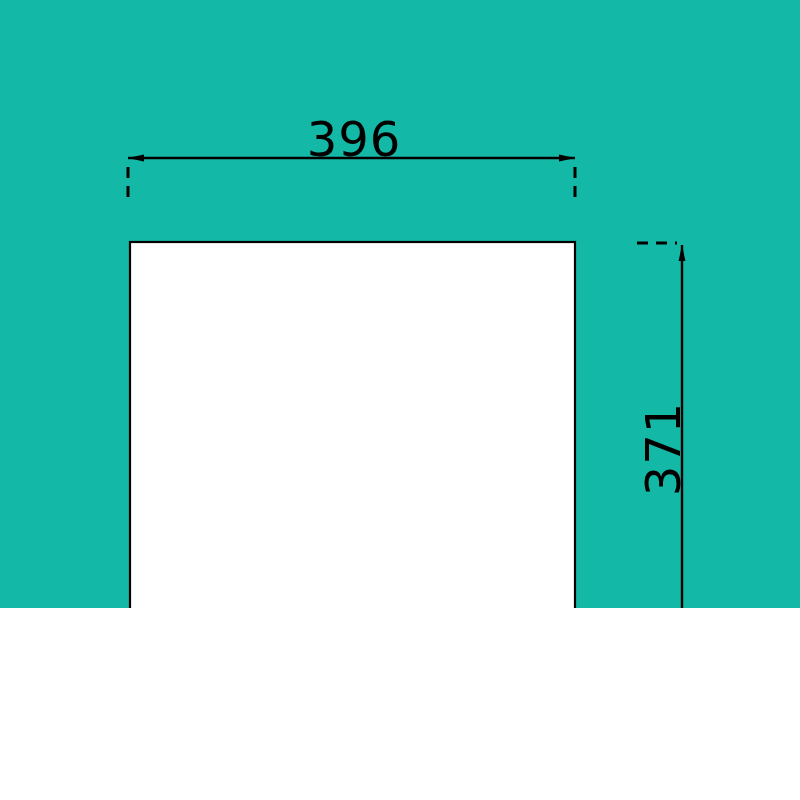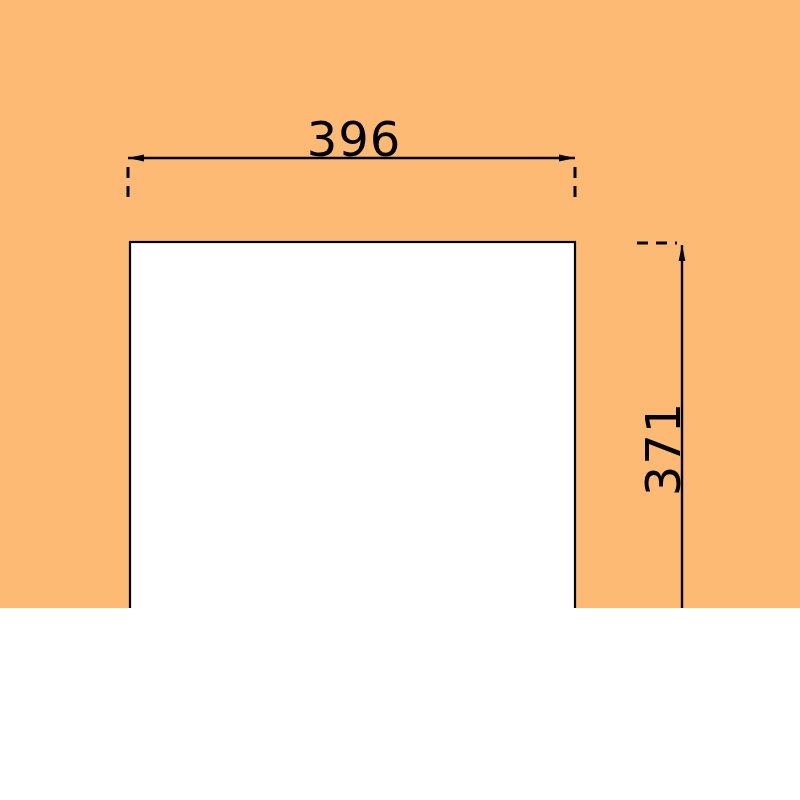--- a/index.html
+++ b/index.html
@@ -4,21 +4,21 @@
 <style>
   html, body {
     margin: 0;
     padding: 0;
     background: #ffffff;
   }
   .canvas {
     position: relative;
     width: 800px;
     height: 608px;
-    background: #fdba74;
+    background: #14b8a6;
     overflow: hidden;
   }
   svg { display: block; }
   .dim-text {
     font-family: "DejaVu Sans", "Liberation Sans", sans-serif;
     font-size: 48px;
     font-weight: 400;
     fill: #000000;
     letter-spacing: 1px;
   }

